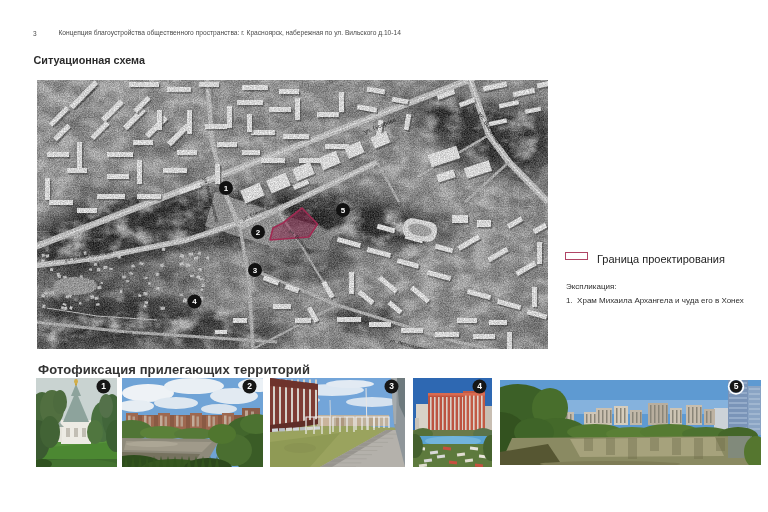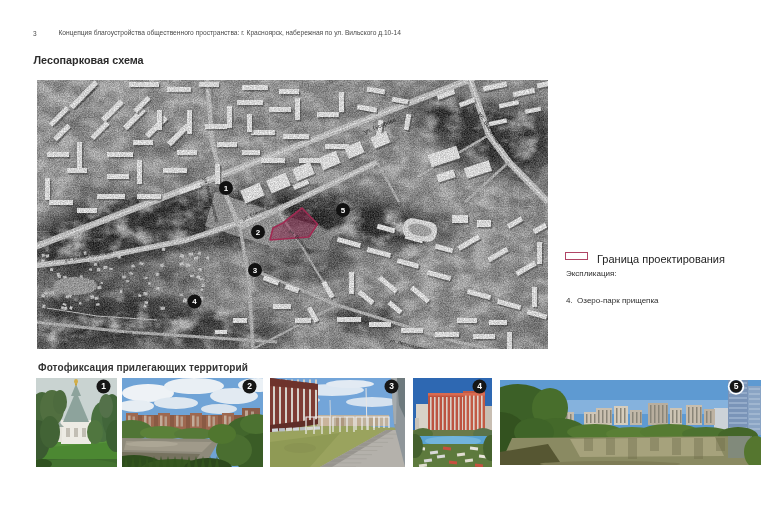--- a/index.html
+++ b/index.html
@@ -1,21 +1,21 @@
 <!DOCTYPE html>
 <html><head><meta charset="utf-8"><title>p</title>
 <style>
 html,body{margin:0;padding:0;background:#ffffff;width:768px;height:512px;overflow:hidden;}
 body{font-family:"Liberation Sans", sans-serif;position:relative;}
 .abs{position:absolute;}
 </style></head>
 <body>
 <div class="abs" style="left:33px;top:29.5px;font-size:6.5px;color:#4a4a4a;">3</div>
 <div class="abs" style="left:58.5px;top:29.3px;font-size:6.65px;color:#4a4a4a;">Концепция благоустройства общественного пространства: г. Красноярск, набережная по ул. Вильского д.10-14</div>
-<div class="abs" style="left:33.5px;top:54px;font-size:10.8px;font-weight:bold;color:#2b2b2b;letter-spacing:0px;">Лесопарковая схема</div>
+<div class="abs" style="left:33.5px;top:54px;font-size:10.8px;font-weight:bold;color:#2b2b2b;letter-spacing:0px;">Ситуационная схема</div>
 <svg width="511" height="269" viewBox="0 0 511 269" style="position:absolute;left:37px;top:80px;">
 <defs>
 <filter id="grain" x="0" y="0" width="100%" height="100%" color-interpolation-filters="sRGB">
  <feTurbulence type="fractalNoise" baseFrequency="0.8" numOctaves="3" seed="7"></feTurbulence>
  <feColorMatrix type="matrix" values="1.2 1.2 1.2 0 -1.32  1.2 1.2 1.2 0 -1.32  1.2 1.2 1.2 0 -1.32  0 0 0 0 0.5"></feColorMatrix>
 </filter>
 <filter id="mottle" x="0" y="0" width="100%" height="100%" color-interpolation-filters="sRGB">
  <feTurbulence type="fractalNoise" baseFrequency="0.055 0.075" numOctaves="4" seed="11"></feTurbulence>
  <feColorMatrix type="matrix" values="1.5 1.5 1.5 0 -1.85  1.5 1.5 1.5 0 -1.85  1.5 1.5 1.5 0 -1.85  0 0 0 0 0.20"></feColorMatrix>
 </filter>
@@ -414,25 +414,25 @@
 <circle cx="218" cy="190" r="7" fill="#111111"></circle>
 <text x="218" y="192.6" font-family="&quot;Liberation Sans&quot;, sans-serif" font-size="8" fill="#ffffff" text-anchor="middle" font-weight="bold">3</text>
 <circle cx="157.5" cy="221.5" r="7" fill="#111111"></circle>
 <text x="157.5" y="224.1" font-family="&quot;Liberation Sans&quot;, sans-serif" font-size="8" fill="#ffffff" text-anchor="middle" font-weight="bold">4</text>
 <circle cx="306" cy="130" r="7" fill="#111111"></circle>
 <text x="306" y="132.6" font-family="&quot;Liberation Sans&quot;, sans-serif" font-size="8" fill="#ffffff" text-anchor="middle" font-weight="bold">5</text>
 </g>
   </svg>
 <div class="abs" style="left:565px;top:251.5px;width:21px;height:6.5px;border:1.5px solid #b04565;"></div>
 <div class="abs" style="left:597px;top:252.5px;font-size:11px;color:#222222;">Граница проектирования</div>
-<div class="abs" style="left:566px;top:269px;font-size:8px;color:#2e2e2e;">Экспликация:</div>
+<div class="abs" style="left:566px;top:282px;font-size:8px;color:#2e2e2e;">Экспликация:</div>
 <div class="abs" style="left:566px;top:296px;font-size:8px;color:#2e2e2e;line-height:10.8px;">
-<div>4.&nbsp;&nbsp;Озеро-парк прищепка</div>
+<div>1.&nbsp;&nbsp;Храм Михаила Архангела и чуда его в Хонех</div>
 </div>
-<div class="abs" style="left:38px;top:361.5px;font-size:10px;font-weight:bold;color:#333333;letter-spacing:0.1px;">Фотофиксация прилегающих территорий</div>
+<div class="abs" style="left:38px;top:361.5px;font-size:13px;font-weight:bold;color:#333333;letter-spacing:0.1px;">Фотофиксация прилегающих территорий</div>
 <svg width="81" height="89" viewBox="0 0 81 89" style="position:absolute;left:36px;top:378px;">
     <defs>
       <clipPath id="pc1">
         <rect width="81" height="89"></rect>
       </clipPath>
     </defs>
     <g clip-path="url(#pc1)">
       <rect x="0" y="0" width="81" height="89" fill="#c9d3d1"></rect>
       <polygon points="0,60 81,56 81,89 0,89" fill="#55913a"></polygon>
       <polygon points="0,70 81,64 81,89 0,89" fill="#4c8832"></polygon>

